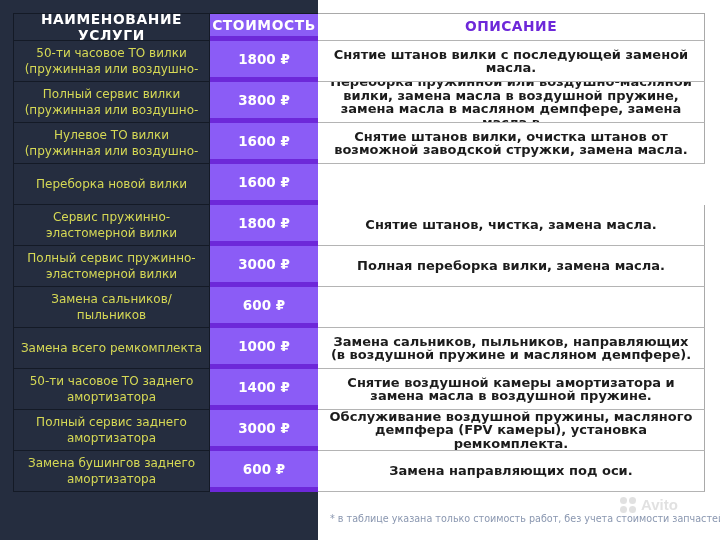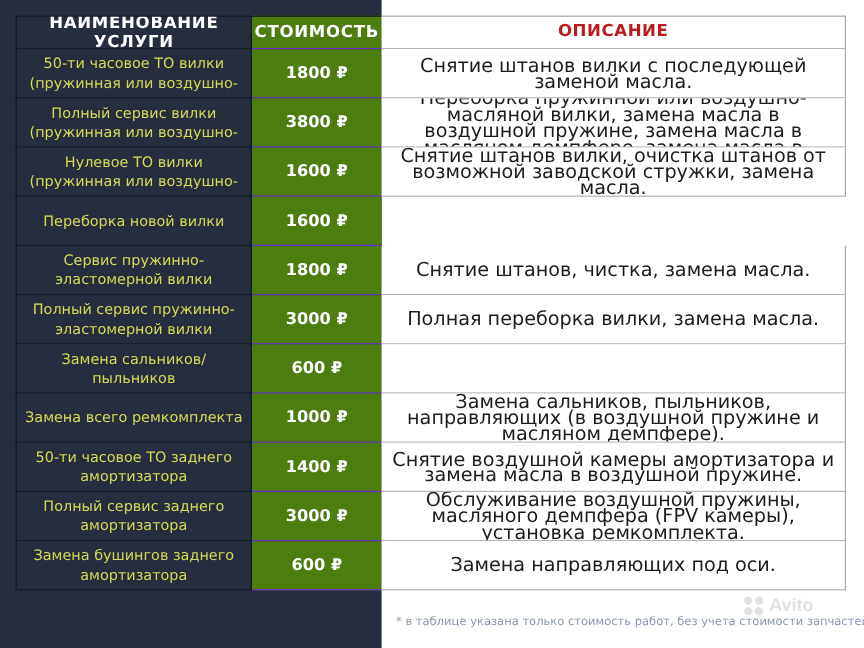--- a/index.html
+++ b/index.html
@@ -22,34 +22,34 @@
   .cell {
     display: flex; align-items: center; justify-content: center;
     text-align: center; overflow: hidden;
   }
   .c-name {
     width: 197px; background: #252d3f;
     border-right: 1px solid #141a26; border-bottom: 1px solid #141a26;
     color: #d6d955; font-size: 12px; line-height: 16.5px; padding: 0 6px;
   }
   .c-price {
-    width: 108px; background: #4d7c0f;
-    border-bottom: 1px solid #6d28d9;
+    width: 108px; background: #8b5cf6;
+    border-bottom: 5px solid #6d28d9;
     color: #ffffff; font-size: 13.5px; font-weight: bold;
   }
   .c-desc {
     width: 387px; background: #ffffff;
     border-right: 1.5px solid #a9a9a9; border-bottom: 1.5px solid #b4b4b4;
-    color: #1c1c1c; font-size: 16px; line-height: 13.5px; padding: 0 8px;
+    color: #1c1c1c; font-size: 13px; line-height: 13.5px; padding: 0 8px; font-weight: bold;
   }
   .row.header .c-name, .row.header .c-price {
     color: #ffffff; font-size: 13.8px; font-weight: bold; letter-spacing: 0.6px;
   }
   .row.header .c-desc {
-    color: #b91c1c; font-size: 13.8px; font-weight: bold; letter-spacing: 0.5px;
+    color: #6d28d9; font-size: 13.8px; font-weight: bold; letter-spacing: 0.5px;
     border-top: 1.5px solid #a9a9a9;
   }
   .row.header .c-name { border-top: 1px solid #141a26; }
   .row.header .c-price { border-top: 1px solid #141a26; }
   .c-name.first-col { border-left: 1px solid #141a26; }
   .name-text {
     display: block; max-height: 33px; overflow: hidden;
   }
   .footnote {
     position: absolute; left: 318px; top: 513px; width: 402px;

